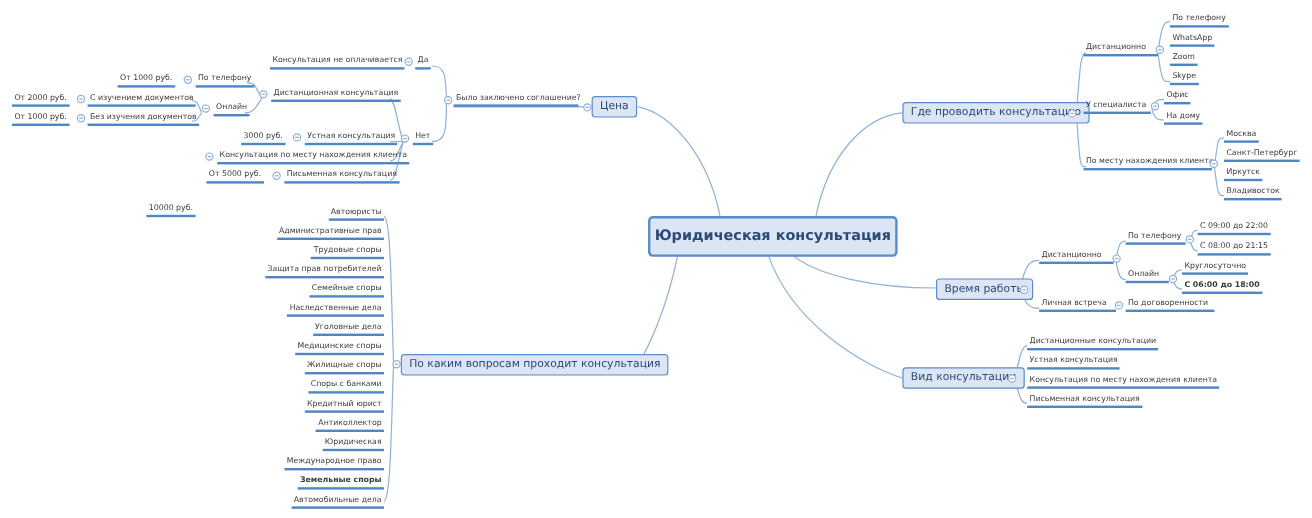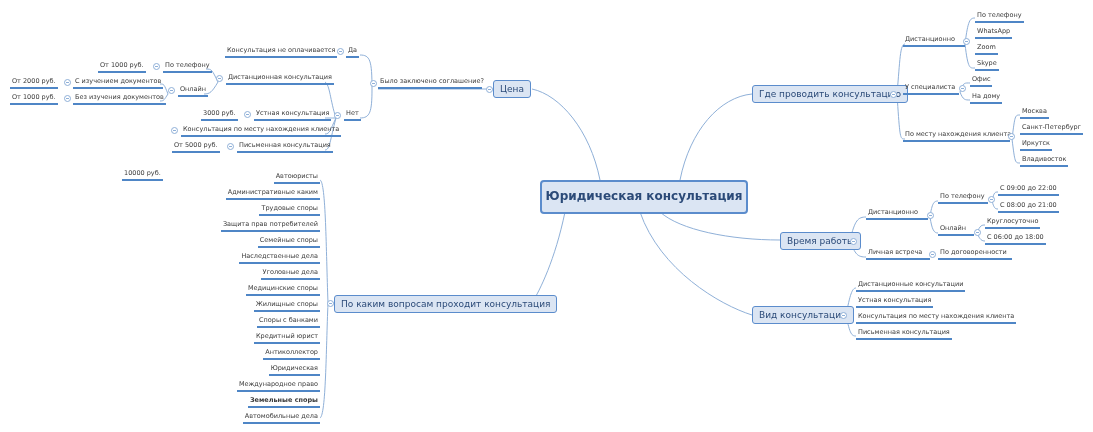--- a/index.html
+++ b/index.html
@@ -103,21 +103,21 @@
 <div class="collapse" style="left:171px;top:127px;"></div>
 <div class="node left" style="left:122px;top:125px;margin-top:44px;">10000 руб.</div>
 <div class="node left" style="left:237px;top:141px;">Письменная консультация</div>
 <div class="collapse" style="left:227px;top:143px;"></div>
 <div class="node left" style="left:172px;top:141px;">От 5000 руб.</div>
 
 <div class="topic" style="left:334px;top:295px;">По каким вопросам проходит консультация</div>
 <div class="collapse" style="left:327px;top:300px;"></div>
 <div id="issues-list">
     <div class="node left" style="top: 172px; right: 773px;">Автоюристы</div>
-    <div class="node left" style="top: 188px; right: 773px;">Административные каким</div>
+    <div class="node left" style="top: 188px; right: 773px;">Административные прав</div>
     <div class="node left" style="top: 204px; right: 773px;">Трудовые споры</div>
     <div class="node left" style="top: 220px; right: 773px;">Защита прав потребителей</div>
     <div class="node left" style="top: 236px; right: 773px;">Семейные споры</div>
     <div class="node left" style="top: 252px; right: 773px;">Наследственные дела</div>
     <div class="node left" style="top: 268px; right: 773px;">Уголовные дела</div>
     <div class="node left" style="top: 284px; right: 773px;">Медицинские споры</div>
     <div class="node left" style="top: 300px; right: 773px;">Жилищные споры</div>
     <div class="node left" style="top: 316px; right: 773px;">Споры с банками</div>
     <div class="node left" style="top: 332px; right: 773px;">Кредитный юрист</div>
     <div class="node left" style="top: 348px; right: 773px;">Антиколлектор</div>
@@ -158,25 +158,25 @@
 <div class="collapse" style="left:927px;top:212px;"></div>
 <div class="node right" style="left:938px;top:192px;width:46px;">По телефону</div>
 <div class="collapse" style="left:988px;top:196px;"></div>
 <div class="node right" style="left:938px;top:224px;width:32px;">Онлайн</div>
 <div class="collapse" style="left:974px;top:229px;"></div>
 <div class="node right" style="left:866px;top:248px;width:60px;">Личная встреча</div>
 <div class="collapse" style="left:929px;top:251px;"></div>
 <div class="node right" style="left:938px;top:248px;width:70px;">По договоренности</div>
 <div id="hours-phone-list">
     <div class="node right" style="top: 184px; left: 998px;">С 09:00 до 22:00</div>
-    <div class="node right" style="top: 201px; left: 998px;">С 08:00 до 21:00</div>
+    <div class="node right" style="top: 201px; left: 998px;">С 08:00 до 21:15</div>
   </div>
 <div id="hours-online-list">
     <div class="node right" style="top: 217px; left: 985px;">Круглосуточно</div>
-    <div class="node right" style="top: 233px; left: 985px;">С 06:00 до 18:00</div>
+    <div class="node right" style="top: 233px; left: 985px; font-weight: bold;">С 06:00 до 18:00</div>
   </div>
 
 <div class="topic" style="left:752px;top:306px;">Вид консультации</div>
 <div class="collapse" style="left:840px;top:312px;"></div>
 <div id="types-list">
     <div class="node right" style="top: 280px; left: 856px;">Дистанционные консультации</div>
     <div class="node right" style="top: 296px; left: 856px;">Устная консультация</div>
     <div class="node right" style="top: 312px; left: 856px;">Консультация по месту нахождения клиента</div>
     <div class="node right" style="top: 328px; left: 856px;">Письменная консультация</div>
   </div>

